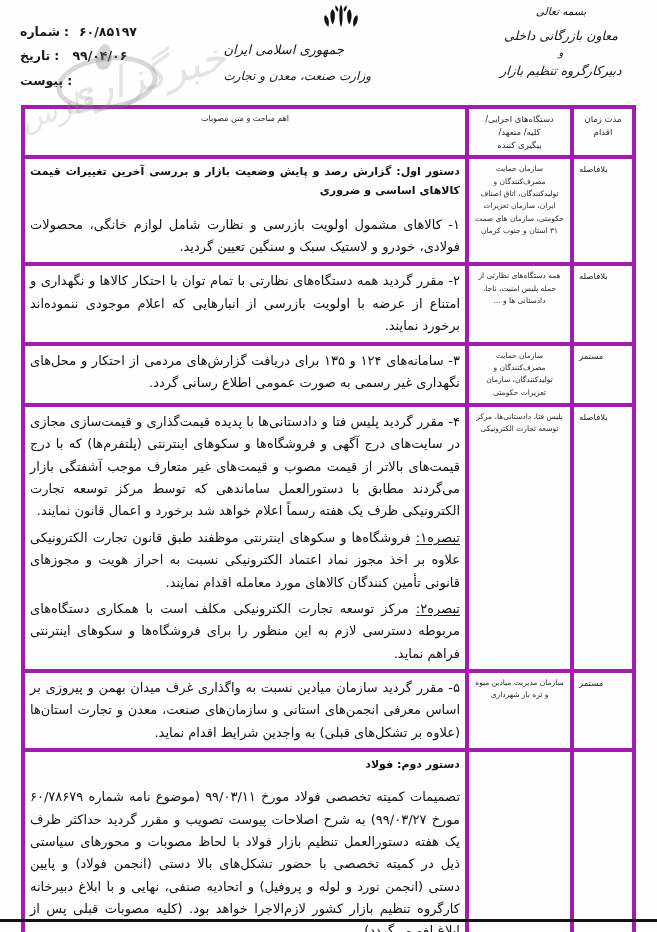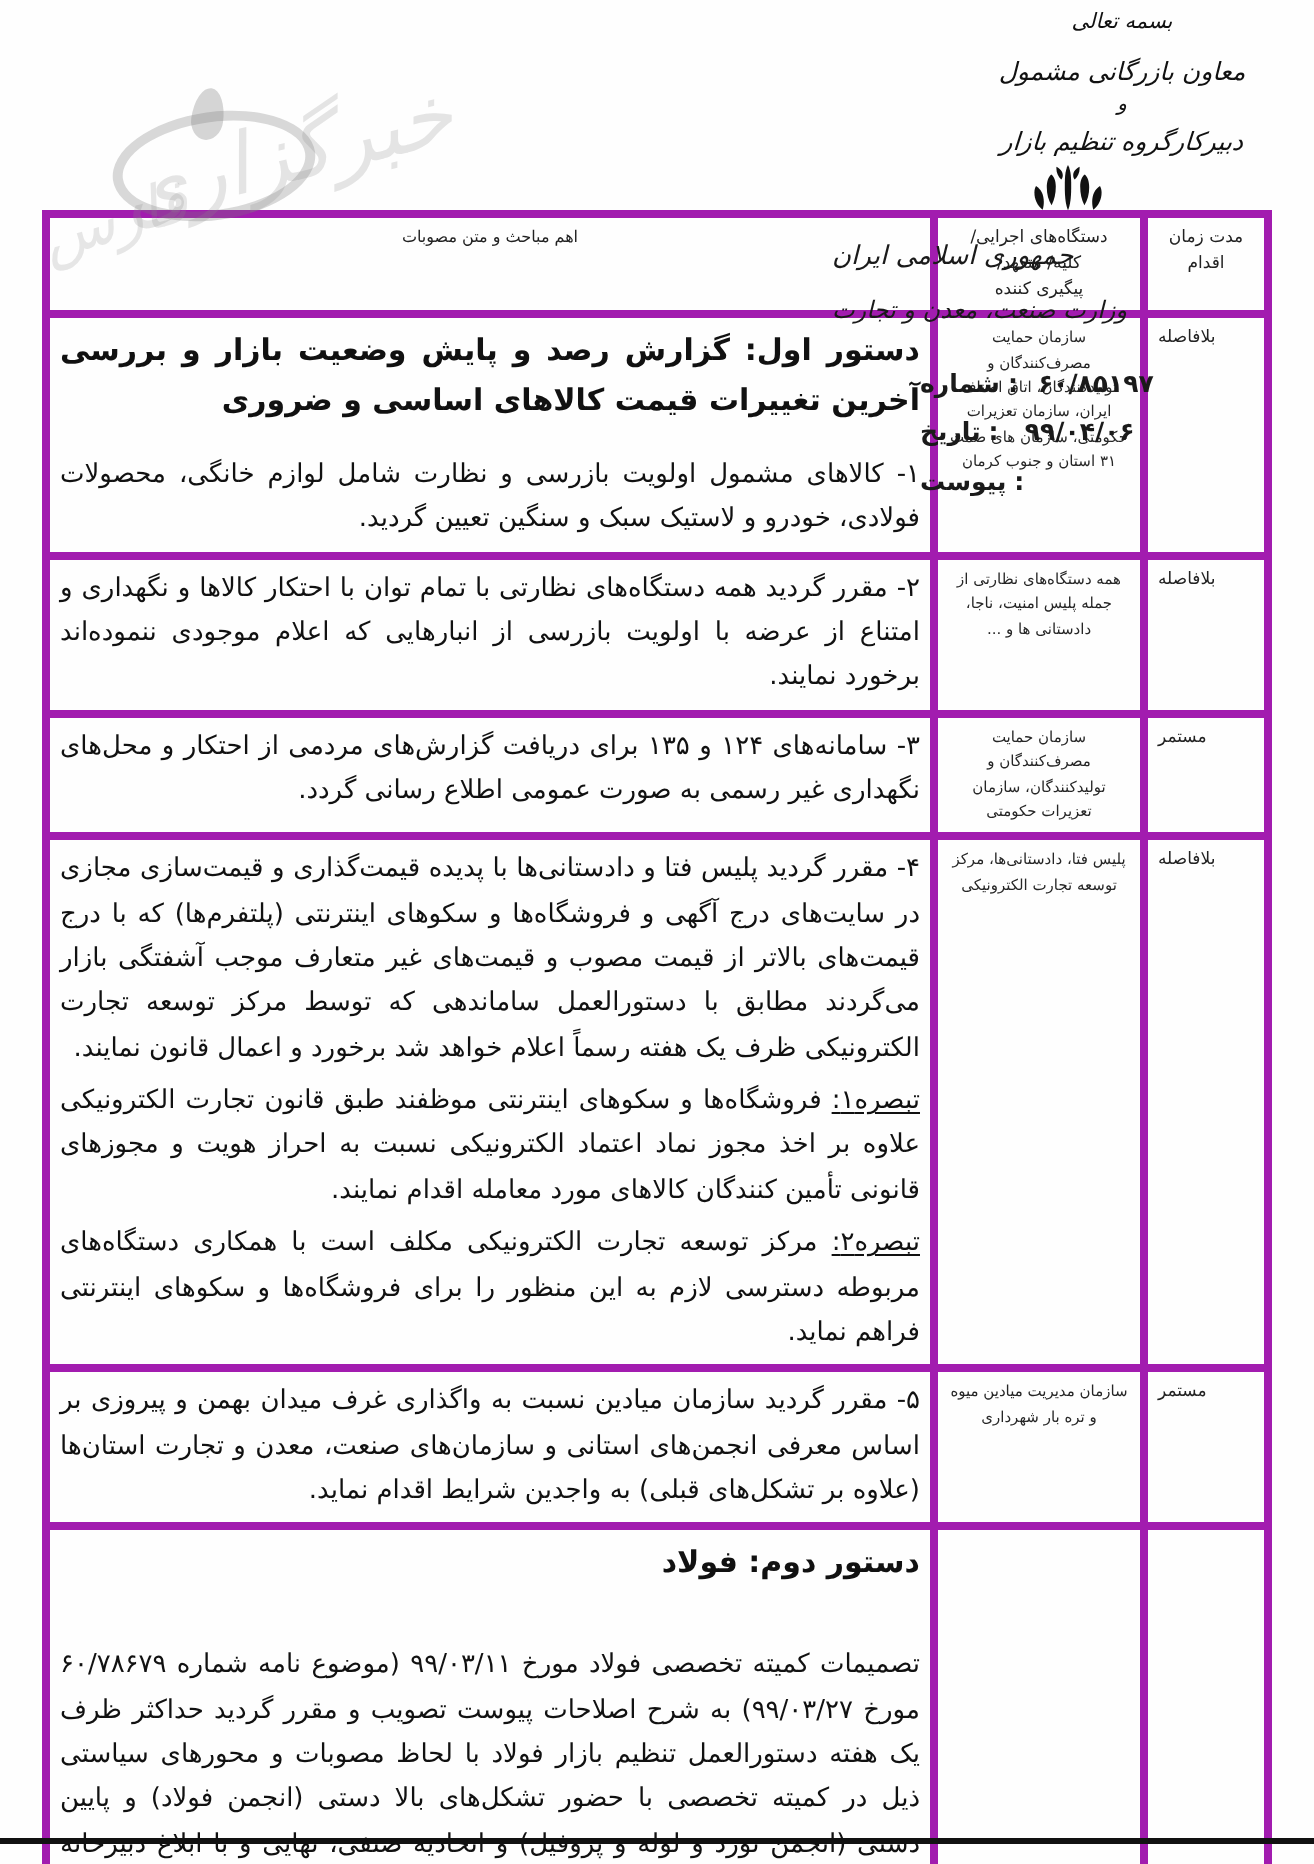--- a/index.html
+++ b/index.html
@@ -19,21 +19,21 @@
     overflow: hidden;
     background: #fefefe;
     box-sizing: border-box;
   }
 
   
   .letterhead {
     position: relative;
     height: 105px;
     display: flex;
-    flex-direction: column;
+    flex-direction: row;
     align-items: flex-start;
     justify-content: space-between;
     padding: 2px 6px 0 6px;
     box-sizing: border-box;
   }
 
   
   .hw-block {
     width: 180px;
     text-align: center;
@@ -182,26 +182,26 @@
     font-size: 13px;
     line-height: 1.72;
     text-align: justify;
     text-justify: inter-word;
     padding: 7px 9px 9px 9px;
     color: #111;
   }
 
   .agenda-title {
     font-weight: bold;
-    font-size: 15px;
+    font-size: 11px;
     line-height: 1.66;
     margin: 0 0 14px 0;
     text-align: justify;
   }
-  .agenda-title.solo { margin-bottom: 28px; }
+  .agenda-title.solo { margin-bottom: 12px; }
   .para {
     margin: 0 0 4px 0;
     text-align: justify;
   }
   .para:last-child { margin-bottom: 0; }
   .note-label {
     font-weight: normal;
     text-decoration: underline;
     text-underline-offset: 2px;
   }
@@ -216,21 +216,21 @@
 </style>
 </head>
 <body>
 
 <div id="page">
 
   <div class="letterhead">
 
     <div class="hw-block">
       <div class="hw-bismillah">بسمه تعالی</div>
-      <div class="hw-role1">معاون بازرگانی مشمول</div>
+      <div class="hw-role1">معاون بازرگانی داخلی</div>
       <div class="hw-and">و</div>
       <div class="hw-role2">دبیرکارگروه تنظیم بازار</div>
     </div>
 
     <div class="center-block">
       <svg class="emblem" width="40" height="34" viewBox="0 0 40 34" aria-hidden="true">
         <g fill="#111">
           <path d="M20 1.5c1.6 3.0 1.6 7.2 1.6 11.0 0 5.4-.5 9.0-1.6 11.6-1.1-2.6-1.6-6.2-1.6-11.6 0-3.8 0-8.0 1.6-11.0z"></path>
           <path d="M11.6 6.2c1.5 1.0 2.3 3.2 2.3 6.0 0 3.5-.7 6.7-2.1 9.4-1.6-2.5-2.4-5.6-2.4-9.0 0-2.9.8-5.2 2.2-6.4z"></path>
           <path d="M28.4 6.2c1.4 1.2 2.2 3.5 2.2 6.4 0 3.4-.8 6.5-2.4 9.0-1.4-2.7-2.1-5.9-2.1-9.4 0-2.8.8-5.0 2.3-6.0z"></path>

